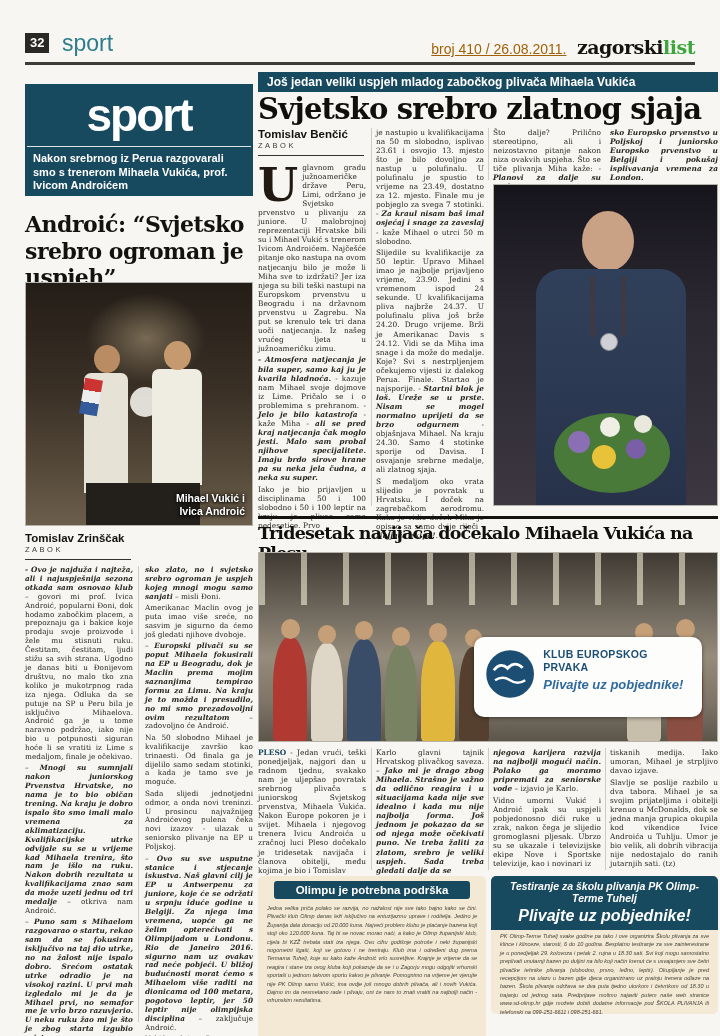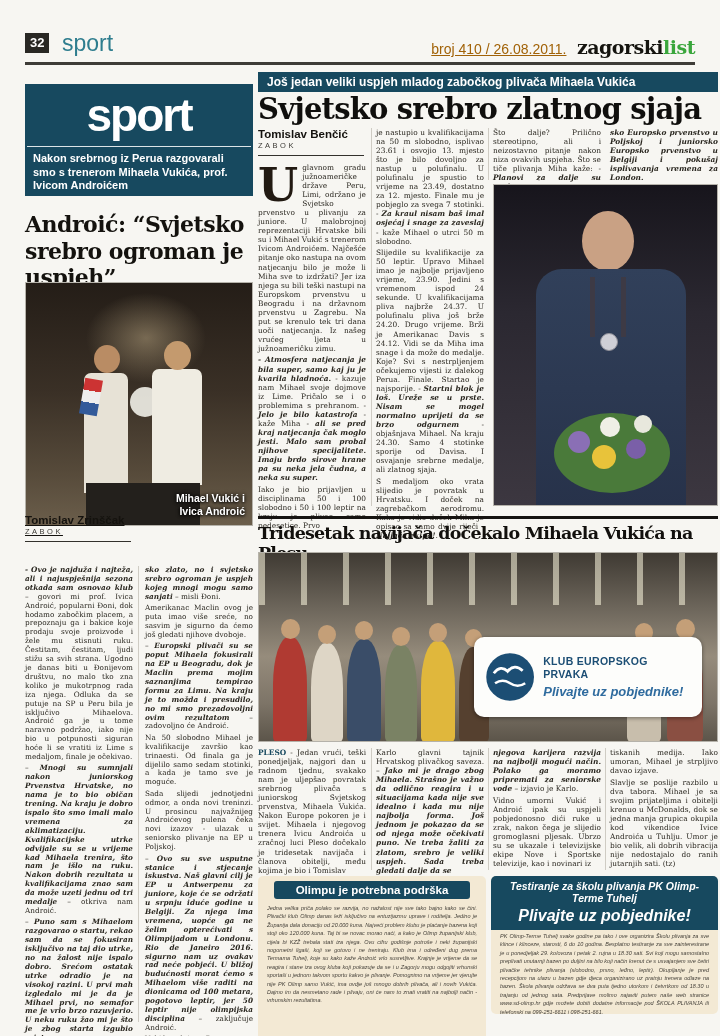--- a/index.html
+++ b/index.html
@@ -38,21 +38,21 @@
   .fig-body{position:absolute;border-radius:7px 7px 0 0;}
   .flag-stripe{position:absolute;width:18px;height:36px;transform:rotate(10deg);
           background:linear-gradient(180deg,#c33 0 33%,#eee 33% 66%,#335a9a 66% 100%);}
   .club-circle{position:absolute;background:#f1efe8;border-radius:50%;}
   .photo-caption{position:absolute;right:7px;bottom:8px;text-align:right;color:#fff;
           font:bold 10.5px/12.5px "Liberation Sans",sans-serif;text-shadow:0 1px 3px #000,0 0 4px #000;}
 
   .byline{font:bold 11.5px "Liberation Sans",sans-serif;color:#14120e;}
   .byline .place{display:block;font:7.5px "Liberation Sans",sans-serif;letter-spacing:2.5px;color:#3c3a35;margin-top:1px;}
   .byline .rule{display:block;width:106px;border-bottom:1.5px solid #33312c;margin-top:5px;}
-  #byline-left{position:absolute;left:25px;top:514px;width:228px;text-decoration:underline;}
+  #byline-left{position:absolute;left:25px;top:532px;width:228px;}
 
   .left-cols{position:absolute;left:25px;top:566px;width:228px;height:456px;}
   .left-cols .col{position:absolute;top:0;width:108px;}
   .vrule{position:absolute;top:0;bottom:0;width:1px;background:#cfccc4;}
 
   
   .bodytext{font-family:"DejaVu Serif",serif;text-align:justify;color:#29261f;}
   .left-cols .bodytext{font-size:7.3px;line-height:8.9px;}
   .main-cols .bodytext,.story2-cols .bodytext{font-size:7.4px;line-height:9.05px;}
   .bodytext p{margin:0 0 2.5px 0;}
@@ -74,21 +74,21 @@
   
   .story2-head{position:absolute;left:258px;top:516px;width:460px;border-top:3px solid #151310;padding-top:4px;
           color:#12100d;font:bold 17.5px/20px "DejaVu Serif",serif;letter-spacing:-0.8px;}
   #photo3{left:258px;top:552px;width:460px;height:190px;
           background:linear-gradient(180deg,#3f3a33 0%,#6e675c 30%,#968c7c 55%,#7d7467 80%,#5c554a 100%);}
   #photo3 .lights{position:absolute;left:0;top:0;right:0;height:52px;
           background:repeating-linear-gradient(90deg,rgba(255,250,225,.55) 0 6px,rgba(0,0,0,0) 6px 42px);}
   .person{position:absolute;border-radius:45% 45% 6px 6px;}
   .phead{position:absolute;border-radius:50%;background:#c49f78;}
   .olimp-box{position:absolute;left:215px;top:84px;width:228px;height:80px;background:#fdfdfb;border-radius:10px;
-          box-shadow:0 1px 4px rgba(0,0,0,.45);display:flex;align-items:center;gap:8px;padding:11px;}
+          box-shadow:0 1px 4px rgba(0,0,0,.45);display:flex;gap:8px;padding:11px;}
   .olimp-text .club-line{color:#1c4e74;font:bold 10.5px/13px "Liberation Sans",sans-serif;letter-spacing:.3px;}
   .olimp-text .slogan-line{color:#2f6b9e;font:italic bold 13px/16px "Liberation Sans",sans-serif;margin-top:3px;}
   .story2-cols{position:absolute;left:258px;top:748px;width:460px;height:122px;}
   .story2-cols .col{position:absolute;top:0;width:108px;}
 
   
   .support-box{position:absolute;left:258px;top:876px;width:228px;height:170px;background:#f3e9d4;border-radius:5px;}
   .support-head{margin:5px auto 3px auto;width:196px;background:#17495f;border-radius:3px;color:#fff;text-align:center;
           font:bold 11.5px/18px "Liberation Sans",sans-serif;}
   .box-body{padding:2px 9px;color:#45413a;font:italic 5.5px/8.4px "Liberation Sans",sans-serif;text-align:justify;}

